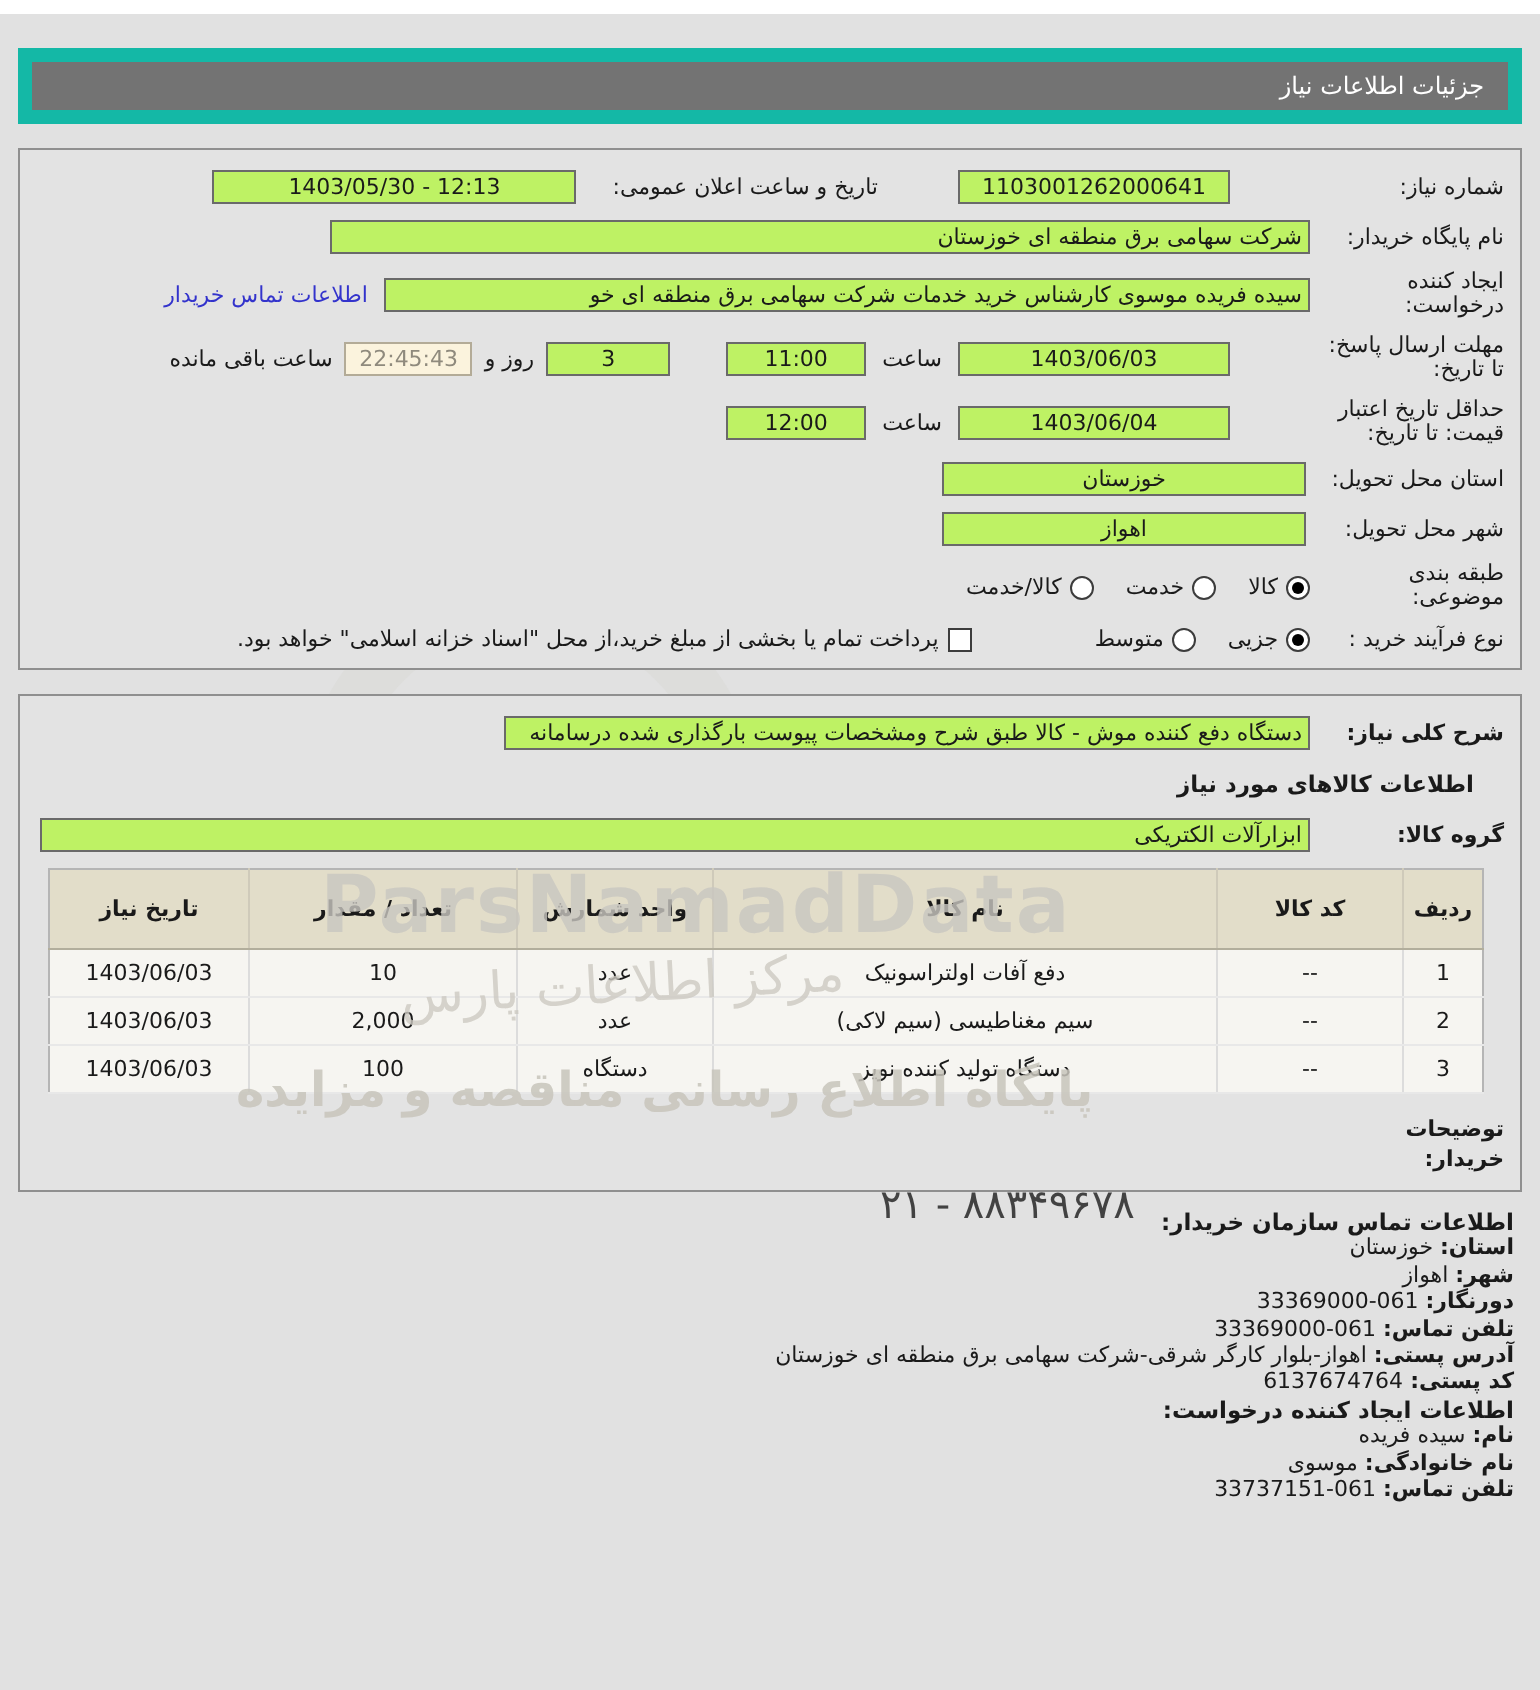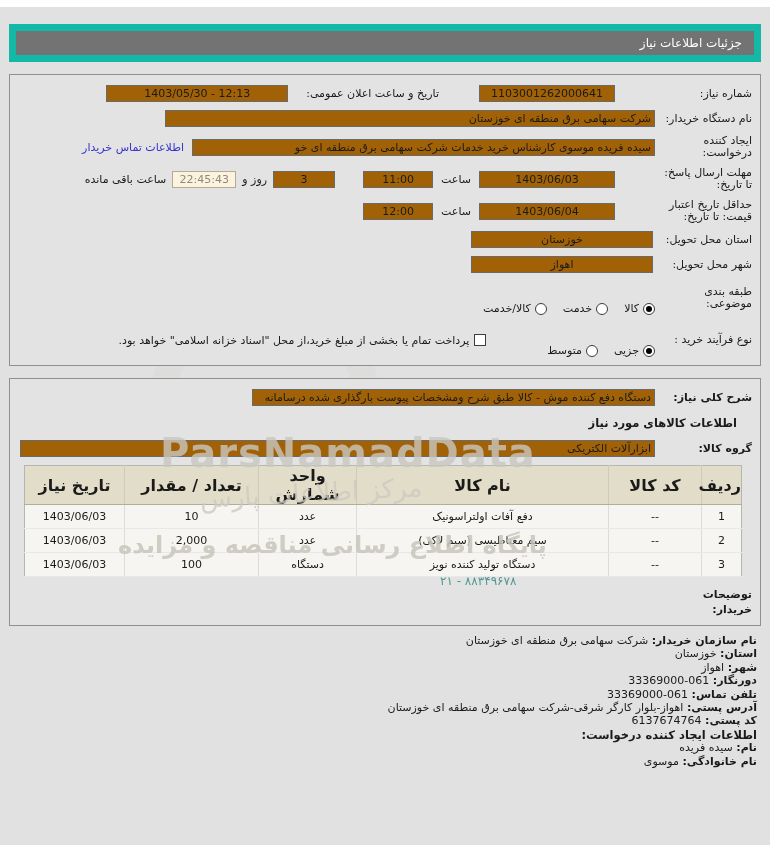--- a/index.html
+++ b/index.html
@@ -37,21 +37,21 @@
   .frow:last-child { margin-bottom: 0; }
   .flabel {
     width: 97px; flex: none;
     text-align: right;
     line-height: 12px;
     padding-left: 6px;
     font-size: 11px;
   }
   .blabel { font-weight: bold; }
   .tb {
-    background: #a16207;
+    background: #bef264;
     border: 1px solid #6a6a6a;
     height: 17px;
     line-height: 15px;
     font-size: 11px;
     padding: 0 3px;
     overflow: hidden;
     white-space: nowrap;
   }
   .center { text-align: center; }
   .ltr { direction: ltr; unicode-bidi: embed; }
@@ -79,37 +79,37 @@
   }
   .radio.checked::after {
     content: ""; position: absolute; top: 2px; right: 2px;
     width: 6px; height: 6px; border-radius: 50%; background: #000;
   }
   .checkbox {
     width: 12px; height: 12px; flex: none;
     border: 1px solid #3c3c3c; background: #fff; display: inline-block;
     margin-left: 5px;
   }
-  .radio-item { display: flex; align-items: flex-end; margin-left: 16px; margin-top: 21px; }
+  .radio-item { display: flex; align-items: flex-end; margin-left: 16px; }
   .section-head { font-weight: bold; font-size: 11.5px; margin: 10px 15px 10px 0; }
   
   .items-table {
     width: 717px;
     margin: 2px 10px 10px auto;
     border-collapse: collapse;
     border: 1px solid #b5b5b5;
     background: #f6f5f1;
     table-layout: fixed;
   }
   .items-table th {
     background: #e2ddc9;
     border-bottom: 1px solid #b2ae9c;
     border-left: 1px solid #cfcaba;
-    font-weight: bold; font-size: 16px;
-    height: 22px; text-align: center;
+    font-weight: bold; font-size: 11px;
+    height: 40px; text-align: center;
   }
   .items-table td {
     border-left: 1px solid #dcdcdc;
     border-bottom: 1px solid #e8e8e8;
     height: 24px; text-align: center; font-size: 11px;
     background: #f6f5f1;
   }
   .items-table th:last-child, .items-table td:last-child { border-left: none; }
   .col-no{width:40px}.col-code{width:93px}.col-name{width:252px}
   .col-unit{width:98px}.col-qty{width:134px}.col-date{width:100px}
@@ -129,21 +129,21 @@
   .contact p { margin-bottom: 1px; }
   .contact .hd { font-weight: bold; font-size: 11.5px; }
   .contact b { font-weight: bold; }
   
   .wm { position: absolute; pointer-events: none; z-index: 3; color: #ccc9c2; }
   .wm-digits { top: 246px; left: 415px; font-size: 52px; font-weight: bold; letter-spacing: 3px; color: #d6d4cf; opacity: .75; z-index: 1; }
   .wm-circle { top: 288px; left: 150px; width: 230px; height: 230px; border: 26px solid #dadad6; border-radius: 50%; opacity: .5; z-index: 1; }
   .wm-brand { top: 430px; left: 160px; font-size: 40px; font-weight: bold; letter-spacing: 1px; color: #c9c7c1; opacity: .8; }
   .wm-nastaliq { top: 478px; left: 200px; font-size: 26px; color: #cdcac2; opacity: .8; transform: rotate(-3deg); }
   .wm-persian { top: 531px; left: 118px; font-size: 24px; font-weight: bold; color: #c8c5bc; opacity: .85; }
-  .wm-phone { top: 574px; left: 440px; font-size: 12px; color: #0f766e; opacity: .7; }
+  .wm-phone { top: 590px; left: 440px; font-size: 20px; color: #000000; opacity: .7; }
 </style>
 </head>
 <body>
 
 <div class="top-strip"></div>
 
 <div class="wm wm-digits">010101</div>
 <div class="wm wm-circle"></div>
 <div class="wm wm-brand">ParsNamadData</div>
 <div class="wm wm-nastaliq">مرکز اطلاعات پارس</div>
@@ -157,21 +157,21 @@
 <div class="panel">
 
   <div class="frow">
     <div class="flabel">شماره نیاز:</div>
     <div class="tb w150 center ltr mr40">1103001262000641</div>
     <div class="lbl-sm mr40">تاریخ و ساعت اعلان عمومی:</div>
     <div class="tb w182 center ltr mr18">1403/05/30 - 12:13</div>
   </div>
 
   <div class="frow">
-    <div class="flabel">نام دستگاه خریدار:</div>
+    <div class="flabel">نام پایگاه خریدار:</div>
     <div class="tb w490">شرکت سهامی برق منطقه ای خوزستان</div>
   </div>
 
   <div class="frow">
     <div class="flabel">
       <div>ایجاد کننده</div>
       <div>درخواست:</div>
     </div>
     <div class="tb" style="width:463px">سیده فریده موسوی کارشناس خرید خدمات شرکت سهامی برق منطقه ای خو</div>
     <a class="link">اطلاعات تماس خریدار</a>
@@ -307,23 +307,24 @@
   <div class="frow" style="align-items:flex-start">
     <div class="flabel blabel notes-label">
       <div>توضیحات</div>
       <div>خریدار:</div>
     </div>
   </div>
 
 </div>
 
 <div class="contact">
-  <p><b>نام سازمان خریدار:</b> <span>شرکت سهامی برق منطقه ای خوزستان</span></p>
+  <p class="hd">اطلاعات تماس سازمان خریدار:</p>
   <p><b>استان:</b> <span>خوزستان</span></p>
   <p><b>شهر:</b> <span>اهواز</span></p>
   <p><b>دورنگار:</b> <span class="ltr">33369000-061</span></p>
   <p><b>تلفن تماس:</b> <span class="ltr">33369000-061</span></p>
   <p><b>آدرس پستی:</b> <span>اهواز-بلوار کارگر شرقی-شرکت سهامی برق منطقه ای خوزستان</span></p>
   <p><b>کد پستی:</b> <span class="ltr">6137674764</span></p>
   <p class="hd">اطلاعات ایجاد کننده درخواست:</p>
   <p><b>نام:</b> <span>سیده فریده</span></p>
   <p><b>نام خانوادگی:</b> <span>موسوی</span></p>
+  <p><b>تلفن تماس:</b> <span class="ltr">33737151-061</span></p>
 </div>
 
 </body></html>

